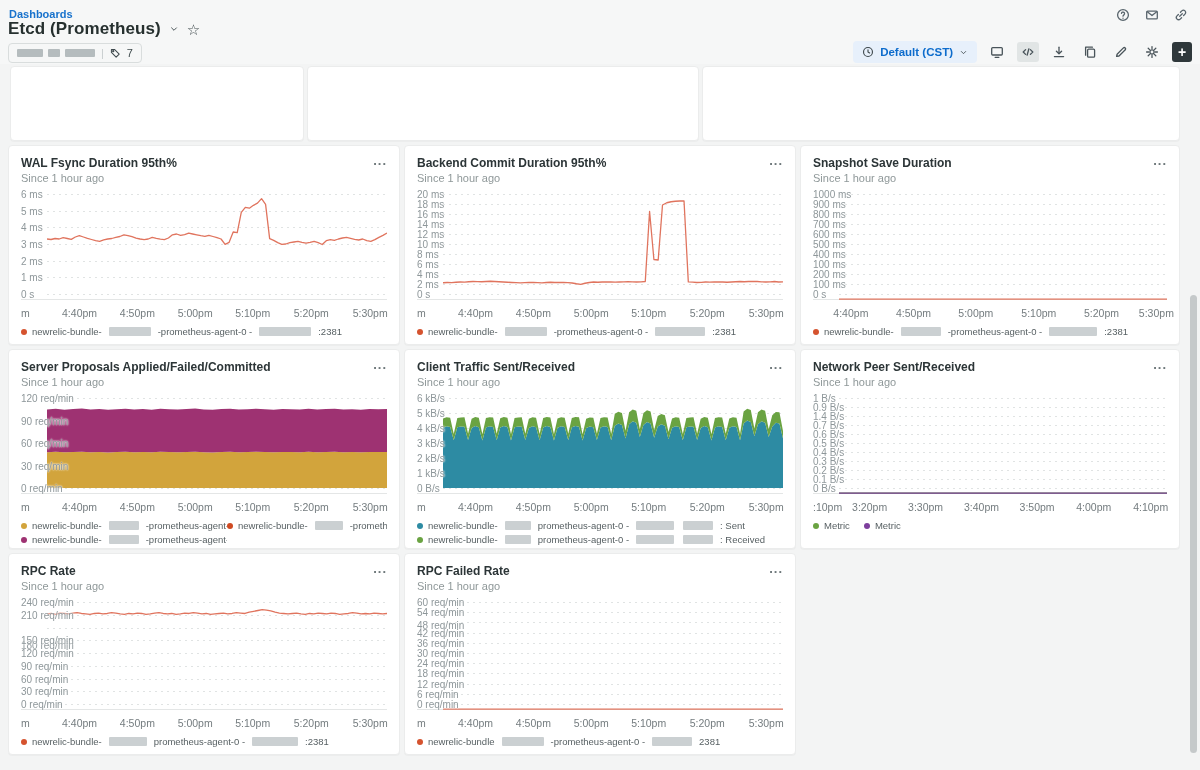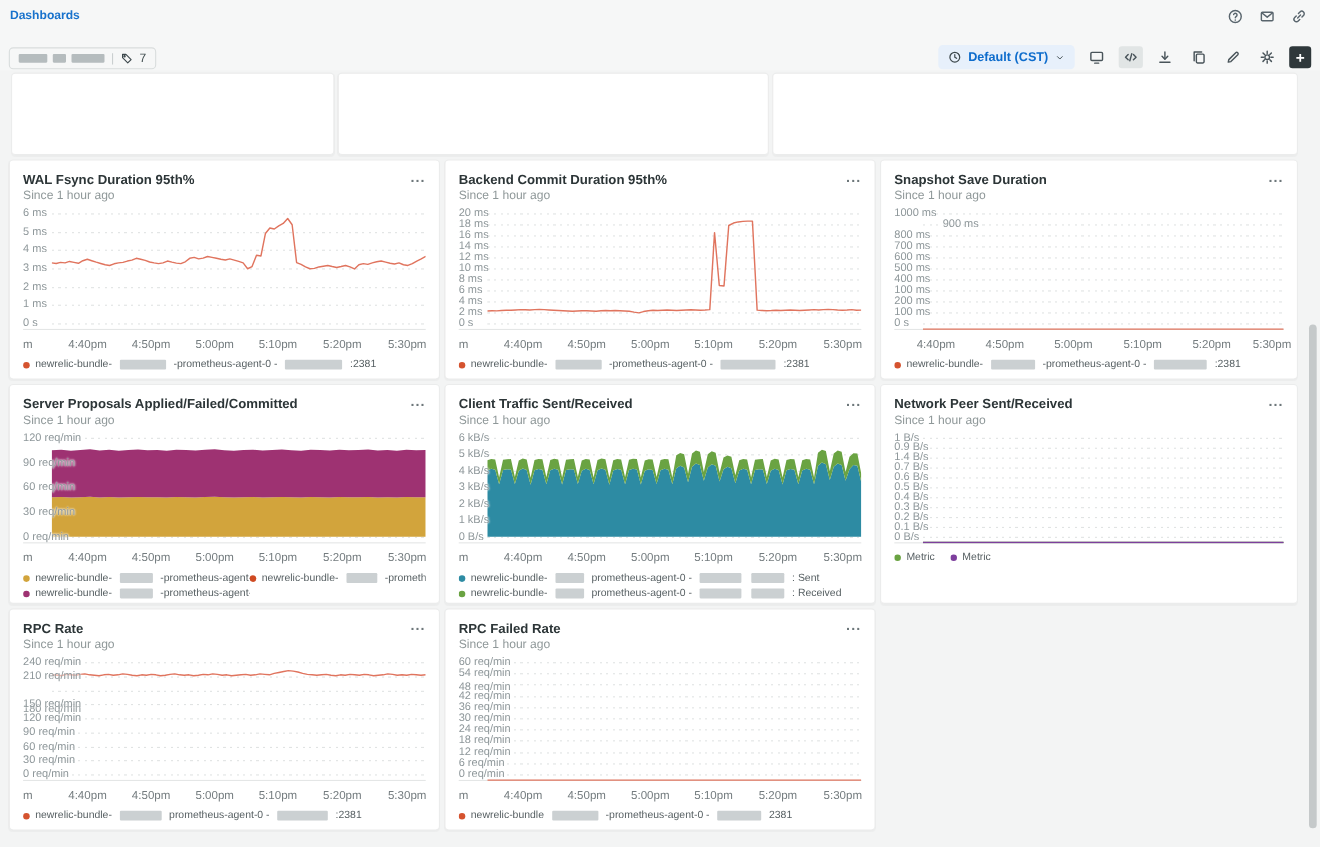--- a/index.html
+++ b/index.html
@@ -49,20 +49,29 @@
   .lredact{display:inline-block;height:9px;background:#cbd0d2;border-radius:1px;margin:0 2px;flex:none;}
   
   .vscroll{position:absolute;right:3px;width:7px;border-radius:4px;background:#c5c9ca;}
 </style>
 </head>
 <body>
 
 <div class="stage">
   <div class="header">
     <a class="breadcrumb">Dashboards</a>
+    <div class="title-row">
+      <h1>Etcd (Prometheus)</h1>
+      <span class="ticon" id="title-chevron">
+          <svg width="10" height="10" viewBox="0 0 14 14" fill="none" stroke="currentColor" stroke-width="1.3" stroke-linecap="round" stroke-linejoin="round">
+            <path d="M3.6 5.4 7 8.8l3.4-3.4"></path>
+          </svg>
+        </span>
+      <span class="star">☆</span>
+    </div>
     <div class="meta-pill">
       <span id="meta-blocks" style="display:flex;align-items:center;gap:5px;">
           <span class="mblock" style="width: 26px;"></span>
           <span class="mblock" style="width: 12px;"></span>
           <span class="mblock" style="width: 30px;"></span>
         </span>
       <span class="mdiv">|</span>
       <span class="ticon" id="tag-icon">
           <svg width="11" height="11" viewBox="0 0 14 14" fill="none" stroke="currentColor" stroke-width="1.3" stroke-linecap="round" stroke-linejoin="round">
             <path d="M1.8 1.8h3.9l6 6-3.9 3.9-6-6z"></path>
@@ -265,21 +274,21 @@
           <div>
             <div class="panel-title">Snapshot Save Duration</div>
             <div class="panel-sub">Since 1 hour ago</div>
           </div>
           <div class="panel-menu">...</div>
         </div>
         <div class="chart" style="height: 106px;">
           <div class="gridline" style="top: 0px; left: 26px;"></div>
           <span class="ytick" style="top: 0px;">1000 ms</span>
           <div class="gridline" style="top: 10px; left: 26px;"></div>
-          <span class="ytick" style="top: 10px; margin-left: 44px;">900 ms</span>
+          <span class="ytick" style="top: 10px;">900 ms</span>
           <div class="gridline" style="top: 20px; left: 26px;"></div>
           <span class="ytick" style="top: 20px;">800 ms</span>
           <div class="gridline" style="top: 30px; left: 26px;"></div>
           <span class="ytick" style="top: 30px;">700 ms</span>
           <div class="gridline" style="top: 40px; left: 26px;"></div>
           <span class="ytick" style="top: 40px;">600 ms</span>
           <div class="gridline" style="top: 50px; left: 26px;"></div>
           <span class="ytick" style="top: 50px;">500 ms</span>
           <div class="gridline" style="top: 60px; left: 26px;"></div>
           <span class="ytick" style="top: 60px;">400 ms</span>
@@ -467,20 +476,29 @@
           <div class="gridline" style="top: 90px; left: 26px;"></div>
           <span class="ytick" style="top: 90px;">0 B/s</span>
           <div class="axisline"></div>
           <div class="plot" style="left: 26px;">
             <svg viewBox="0 0 100 96" preserveAspectRatio="none">
               <path d="M0 95.2 L100 95.2" fill="none" stroke="#6aa342" stroke-width="1.3" vector-effect="non-scaling-stroke"></path>
               <path d="M0 95.2 L100 95.2" fill="none" stroke="#7d3f9d" stroke-width="1.3" vector-effect="non-scaling-stroke"></path>
             </svg>
           </div>
         </div>
+        <div class="xaxis">
+          <span class="xtick left" style="left: 0%;">:10pm</span>
+          <span class="xtick" style="left: 16%;">3:20pm</span>
+          <span class="xtick" style="left: 31.8%;">3:30pm</span>
+          <span class="xtick" style="left: 47.6%;">3:40pm</span>
+          <span class="xtick" style="left: 63.3%;">3:50pm</span>
+          <span class="xtick" style="left: 79.3%;">4:00pm</span>
+          <span class="xtick" style="left: 95.4%;">4:10pm</span>
+        </div>
         <div class="legend inline">
           <span class="legend-item">
             <span class="dot" style="background: rgb(106, 163, 66);"></span>
             <span>Metric</span>
           </span>
           <span class="legend-item">
             <span class="dot" style="background: rgb(125, 63, 157);"></span>
             <span>Metric</span>
           </span>
         </div>

